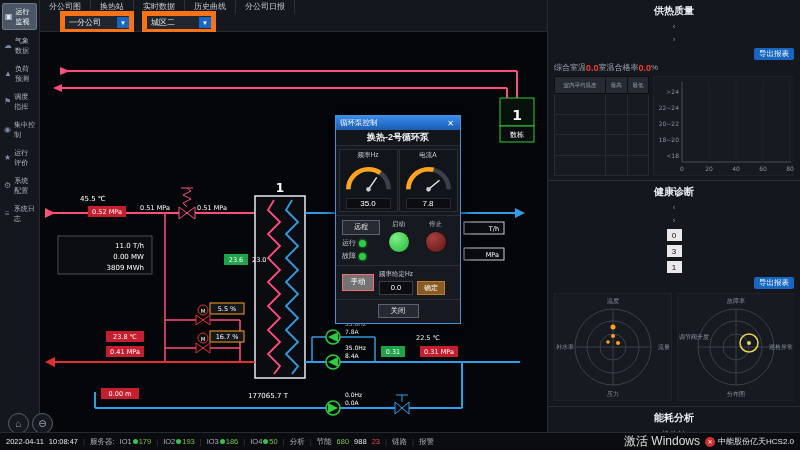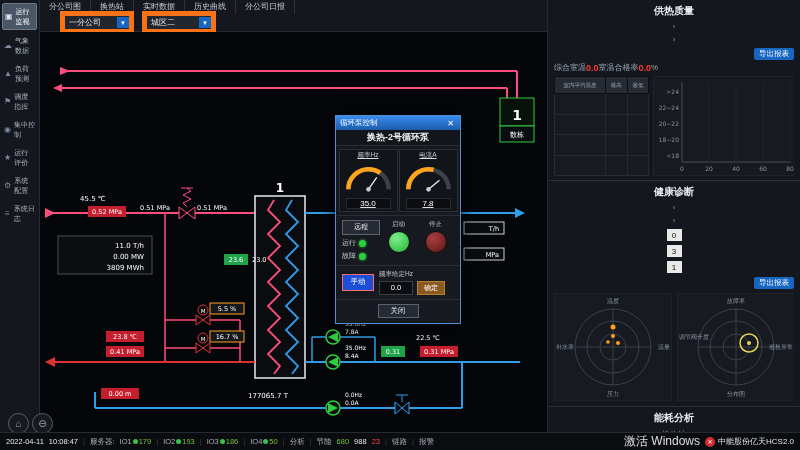--- a/index.html
+++ b/index.html
@@ -29,36 +29,36 @@
   .tc{text-anchor:middle;} .te{text-anchor:end;}
   .pink{stroke:#ff4d7d;} .redl{stroke:#e03131;} .bluel{stroke:#2f9de8;}
   .w2{stroke-width:2;} .w15{stroke-width:1.5;}
   .zoombtn{position:absolute;width:19px;height:19px;border-radius:50%;background:#161a20;border:1px solid #5a6270;color:#9aa4b0;font-size:10px;display:flex;align-items:center;justify-content:center;cursor:pointer;}
 
   
   #dialog{position:absolute;left:335px;top:115px;width:126px;background:#16191f;border:1px solid #4a90d9;box-shadow:0 0 14px rgba(0,0,0,.85);box-sizing:border-box;}
   #dlg-title{height:14px;background:linear-gradient(#3b8bec,#1a5cb0);display:flex;align-items:center;padding:0 4px;font-size:7.5px;color:#fff;}
   #dlg-close{margin-left:auto;font-size:8px;color:#fff;cursor:pointer;padding:0 2px;}
   #dlg-sub{height:15px;line-height:15px;text-align:center;font-size:9px;font-weight:bold;color:#f0f0f0;background:#12151a;border-bottom:1px solid #2a2f36;}
-  #dlg-gauges{display:flex;justify-content:space-around;padding:3px 2px;border-bottom:1px solid #2a2f36;text-decoration:underline;}
+  #dlg-gauges{display:flex;justify-content:space-around;padding:3px 2px;border-bottom:1px solid #2a2f36;}
   .gcard{width:57px;background:#111418;border:1px solid #2a2f36;text-align:center;padding:1px 0;}
   .glabel{font-size:6.5px;color:#c8ccd4;}
   .gval{font-size:8px;color:#fff;background:#0b0d11;margin:1px 6px;border:1px solid #262b33;}
   #dlg-controls{display:flex;padding:4px 6px;border-bottom:1px solid #2a2f36;}
   #dlg-left{width:38px;display:flex;flex-direction:column;gap:3px;}
   .dbtn{background:#262b33;border:1px solid #5a6270;color:#e8e8e8;font-size:7px;height:13px;line-height:11px;text-align:center;cursor:pointer;}
   .ledrow{display:flex;align-items:center;gap:3px;font-size:7px;color:#c8ccd4;}
   .led{width:7px;height:7px;border-radius:50%;background:#2ecc40;box-shadow:0 0 3px #2ecc40;}
   .ctl-col{flex:1;display:flex;flex-direction:column;align-items:center;gap:2px;}
   .ctl-lbl{font-size:6.5px;color:#c8ccd4;}
   .bigbtn{width:20px;height:20px;border-radius:50%;cursor:pointer;border:1px solid #111;}
   #btn-start{background:radial-gradient(circle at 35% 30%,#7dee8a,#23b637);}
   #btn-stop{background:radial-gradient(circle at 35% 30%,#a84040,#5e1515);}
   #dlg-set{display:flex;align-items:center;padding:4px 6px;gap:5px;border-bottom:1px solid #2a2f36;}
-  #btn-manual{background:#1d4ed8;border:1px solid #ff6b6b;color:#fff;font-size:7.5px;width:30px;height:15px;line-height:14px;text-align:center;cursor:pointer;}
+  #btn-manual{background:#737373;border:1px solid #ff6b6b;color:#fff;font-size:7.5px;width:30px;height:15px;line-height:14px;text-align:center;cursor:pointer;}
   #set-col{display:flex;flex-direction:column;gap:2px;}
   #set-lbl{font-size:6.5px;color:#c8ccd4;}
   #set-row{display:flex;gap:4px;align-items:center;}
   #set-val{width:32px;background:#0b0d11;border:1px solid #3a4048;color:#fff;font-size:7.5px;text-align:center;height:12px;line-height:12px;}
   #btn-confirm{background:#8a5a20;border:1px solid #b5812e;color:#fff;font-size:7px;padding:1px 6px;cursor:pointer;}
   #dlg-footer{display:flex;justify-content:center;padding:4px 0 5px;text-align:center;}
   #btn-close2{background:#262b33;border:1px solid #5a6270;color:#e8e8e8;font-size:7.5px;padding:1px 12px;cursor:pointer;}
 
   
   #rightpanel{position:absolute;left:547px;top:0;width:253px;height:432px;background:#14171d;border-left:1px solid #262b33;box-sizing:border-box;}

